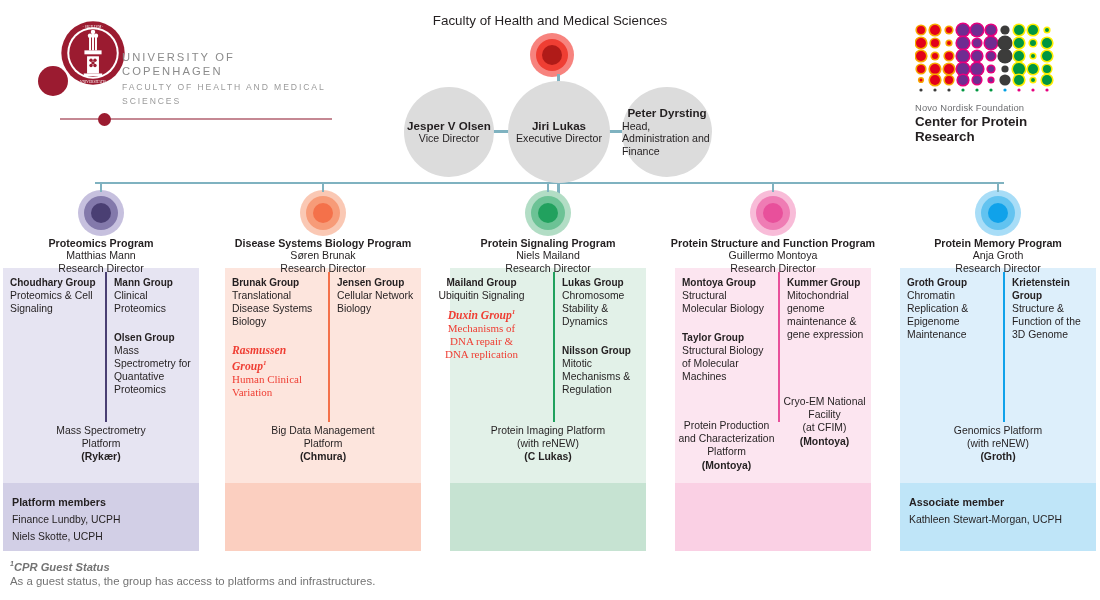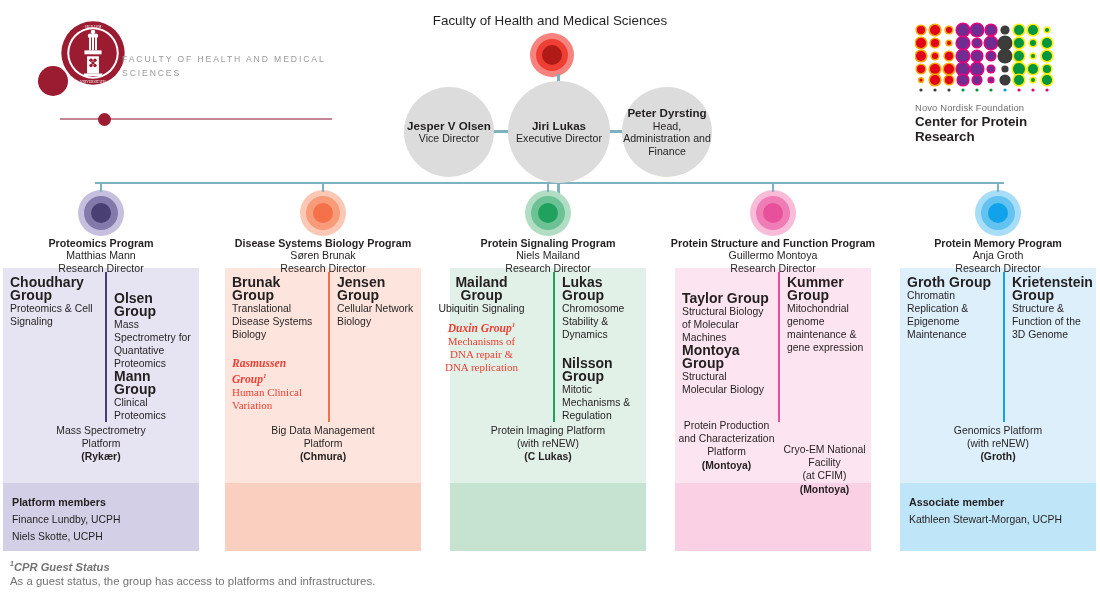--- a/index.html
+++ b/index.html
@@ -41,21 +41,21 @@
   #cpr-name2 { position:absolute; left:0; top:92px; font-size:13.4px; font-weight:bold;
                color:#231f20; letter-spacing:-.1px; }
 
   
   #red-node { left: 530px; top: 33px; width: 44px; height: 44px; }
   .ring { position:absolute; border-radius:50%; }
 
   .leader {
     border-radius: 50%; background: #dcdcdc;
     display:flex; flex-direction:column; align-items:center; justify-content:center;
-    text-align:center; line-height: 12.5px; box-sizing:border-box;
+    line-height: 12.5px; box-sizing:border-box;
   }
   .leader .nm { font-weight: bold; font-size: 11.6px; }
   .leader .rl { font-size: 10.6px; }
   #leader-olsen    { left: 404px; top: 87px;  width: 90px; height: 90px; }
   #leader-lukas    { left: 508px; top: 81px;  width: 102px;height: 102px; }
   #leader-dyrsting { left: 622px; top: 87px;  width: 90px; height: 90px; }
 
   .conn { background: #7fb2c0; position:absolute; }
 
   
@@ -63,21 +63,21 @@
 
   
   .panel { position:absolute; top: 268px; }
   .panel .light { position:absolute; left:0; top:0; right:0; height: 215px; }
   .panel .dark  { position:absolute; left:0; top:215px; right:0; height: 68px; }
 
   .prog-head { position:absolute; top: 237px; text-align:center;
                font-size: 10.6px; line-height: 12.4px; }
   .prog-head .pn { font-weight:bold; font-size: 10.7px; }
   .gcol { box-sizing:border-box; }
-  .gname { font-weight: bold; font-size: 14px; line-height: 13px; }
+  .gname { font-weight: bold; font-size: 10px; line-height: 13px; }
   .gdesc { font-size: 10.4px; line-height: 13px; }
   .guest .gname { color:#ef3e33; font-style: italic;
                   font-family:"Liberation Serif", serif; font-size:11.6px; }
   .guest .gdesc { color:#ef3e33; font-family:"Liberation Serif", serif; font-size:11px; }
   .gdiv { position:absolute; width:1.6px; }
 
   .platform { position:absolute; text-align:center; font-size:10.4px; line-height:13.2px; }
   .platform b { font-weight:bold; }
 
   .assoc { position:absolute; font-size:10.4px; line-height:17px; }
@@ -116,20 +116,21 @@
       <circle cx="47" cy="69" r="2.6"></circle>
         <circle cx="53" cy="69" r="2.6"></circle>
       <circle cx="50" cy="65" r="2.6"></circle>
     </g>
     <g fill="#ffffff" font-size="5.4" font-family="Liberation Serif, serif">
       <text x="50" y="12" text-anchor="middle">· SIGILLVM ·</text>
       <text x="50" y="95" text-anchor="middle">VNIVERSITATIS</text>
     </g>
   </svg>
   <div id="ucph-text">
+    <div class="l1">UNIVERSITY OF COPENHAGEN</div>
     <div class="l2">FACULTY OF HEALTH AND MEDICAL SCIENCES</div>
   </div>
   <div id="ucph-rule"></div>
   <div id="ucph-rule-dot"></div>
 </div>
 
 <div class="abs" id="faculty-title">Faculty of Health and Medical Sciences</div>
 
 <div class="abs" id="cpr-logo">
   <svg id="cpr-dots" viewBox="0 0 152 72">
@@ -290,27 +291,27 @@
         <div>Research Director</div>
       </div>
       <div class="abs gdiv" style="left:105px;top:272px;height:150px;background:#4a3f73;"></div>
       <div class="abs" style="left:10px;top:276px;width:88px;">
         <div class="gcol " style="margin-top:0px;">
                     <div class="gname">Choudhary Group</div>
                     <div class="gdesc">Proteomics &amp; Cell Signaling</div>
                   </div>
       </div>
       <div class="abs" style="left:114px;top:276px;width:80px;">
+        <div class="gcol " style="margin-top:0px;">
+                    <div class="gname">Mann Group</div>
+                    <div class="gdesc">Clinical Proteomics</div>
+                  </div>
         <div class="gcol " style="margin-top:16px;">
                     <div class="gname">Olsen Group</div>
                     <div class="gdesc">Mass Spectrometry for Quantative Proteomics</div>
-                  </div>
-        <div class="gcol " style="margin-top:0px;">
-                    <div class="gname">Mann Group</div>
-                    <div class="gdesc">Clinical Proteomics</div>
                   </div>
       </div>
       <div class="platform" style="left:3px;top:424px;width:196px;">
               <div>Mass Spectrometry</div>
         <div>Platform</div>
               <div><b>(Rykær)</b></div>
             </div>
       <div class="assoc" style="left:12px;top:494px;width:178px;">
               <div class="at">Platform members</div>
               <div>Finance Lundby, UCPH</div>
@@ -410,42 +411,42 @@
         <div class="light" style="background:#fce5f0;height:215px;"></div>
         <div class="dark" style="background:#fad0e4;top:215px;height:68px;"></div>
       </div>
       <div class="prog-head" style="left:667px;width:212px;">
         <div class="pn">Protein Structure and Function Program</div>
         <div>Guillermo Montoya</div>
         <div>Research Director</div>
       </div>
       <div class="abs gdiv" style="left:778px;top:272px;height:150px;background:#e8509b;"></div>
       <div class="abs" style="left:682px;top:276px;width:89px;">
+        <div class="gcol " style="margin-top:0px;">
+                    <div class="gname">Montoya Group</div>
+                    <div class="gdesc">Structural Molecular Biology</div>
+                  </div>
         <div class="gcol " style="margin-top:16px;">
                     <div class="gname">Taylor Group</div>
                     <div class="gdesc">Structural Biology of Molecular Machines</div>
-                  </div>
-        <div class="gcol " style="margin-top:0px;">
-                    <div class="gname">Montoya Group</div>
-                    <div class="gdesc">Structural Molecular Biology</div>
                   </div>
       </div>
       <div class="abs" style="left:787px;top:276px;width:79px;">
         <div class="gcol " style="margin-top:0px;">
                     <div class="gname">Kummer Group</div>
                     <div class="gdesc">Mitochondrial genome maintenance &amp; gene expression</div>
                   </div>
       </div>
       <div class="platform" style="left:677px;top:419px;width:99px;">
                 <div>Protein Production</div>
         <div>and Characterization</div>
         <div>Platform</div>
                 <div><b>(Montoya)</b></div>
               </div>
-      <div class="platform" style="left:780px;top:443px;width:89px;">
+      <div class="platform" style="left:780px;top:395px;width:89px;">
                 <div>Cryo-EM National</div>
         <div>Facility</div>
         <div>(at CFIM)</div>
                 <div><b>(Montoya)</b></div>
               </div>
     </div>
     <div>
       <div class="abs prog-node" style="left:975px;top:190px;">
         <div class="ring" style="left:0;top:0;width:46px;height:46px;background:#a8ddf7;"></div>
         <div class="ring" style="left:6px;top:6px;width:34px;height:34px;background:#62c3f0;"></div>

